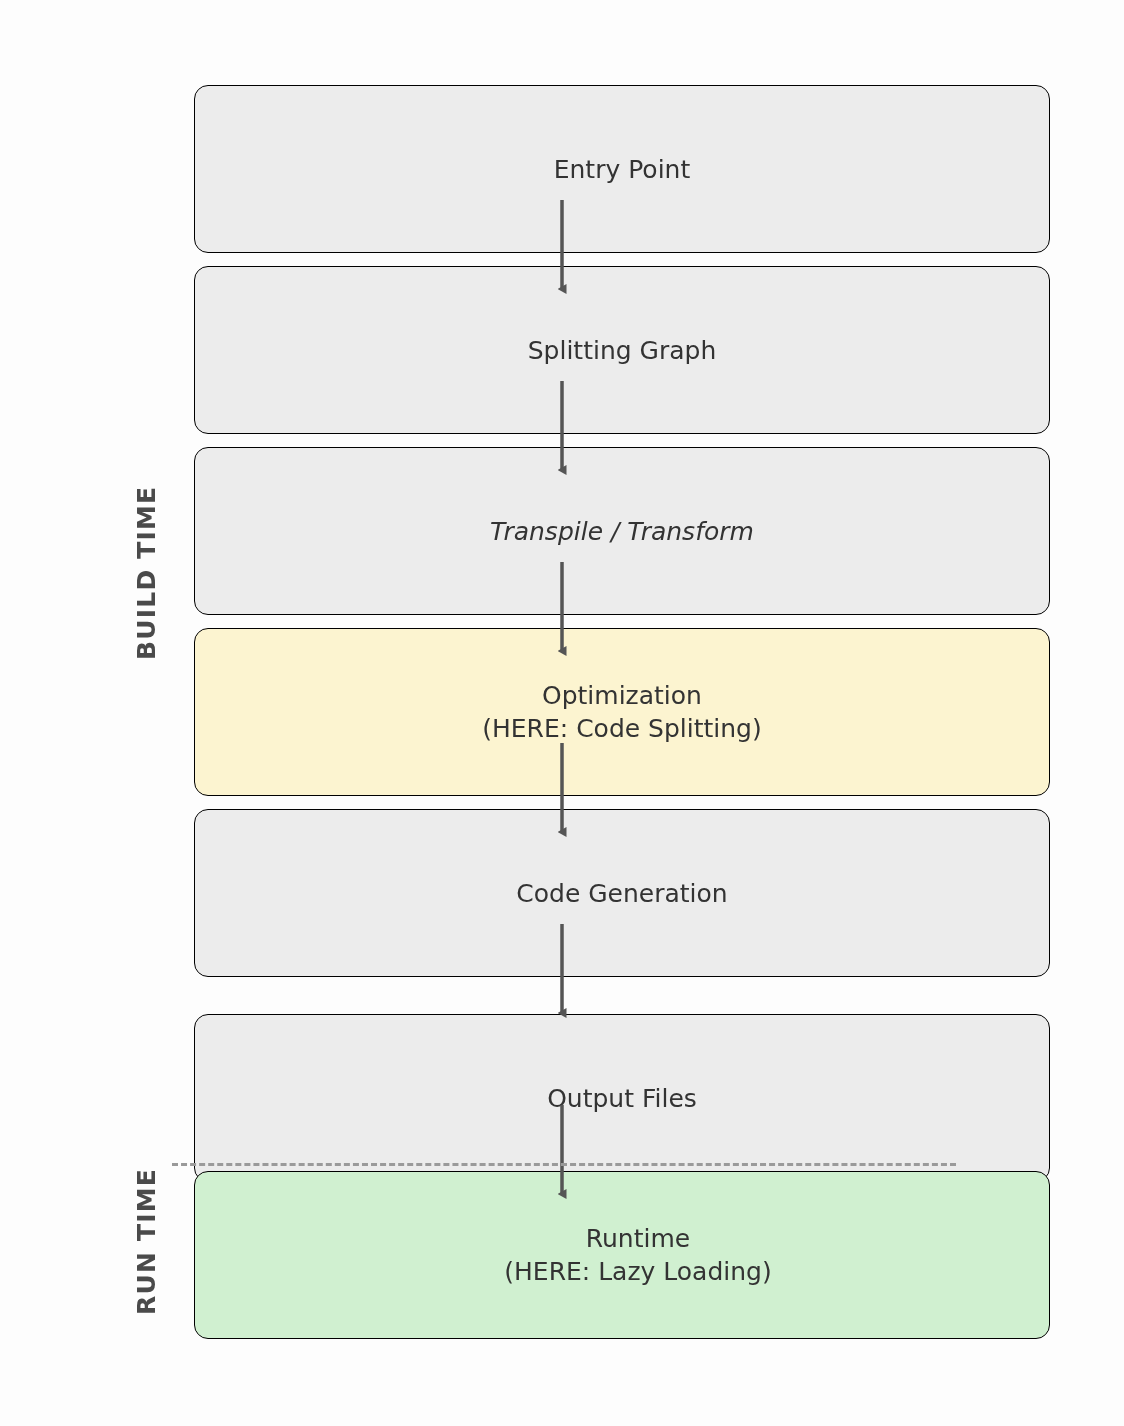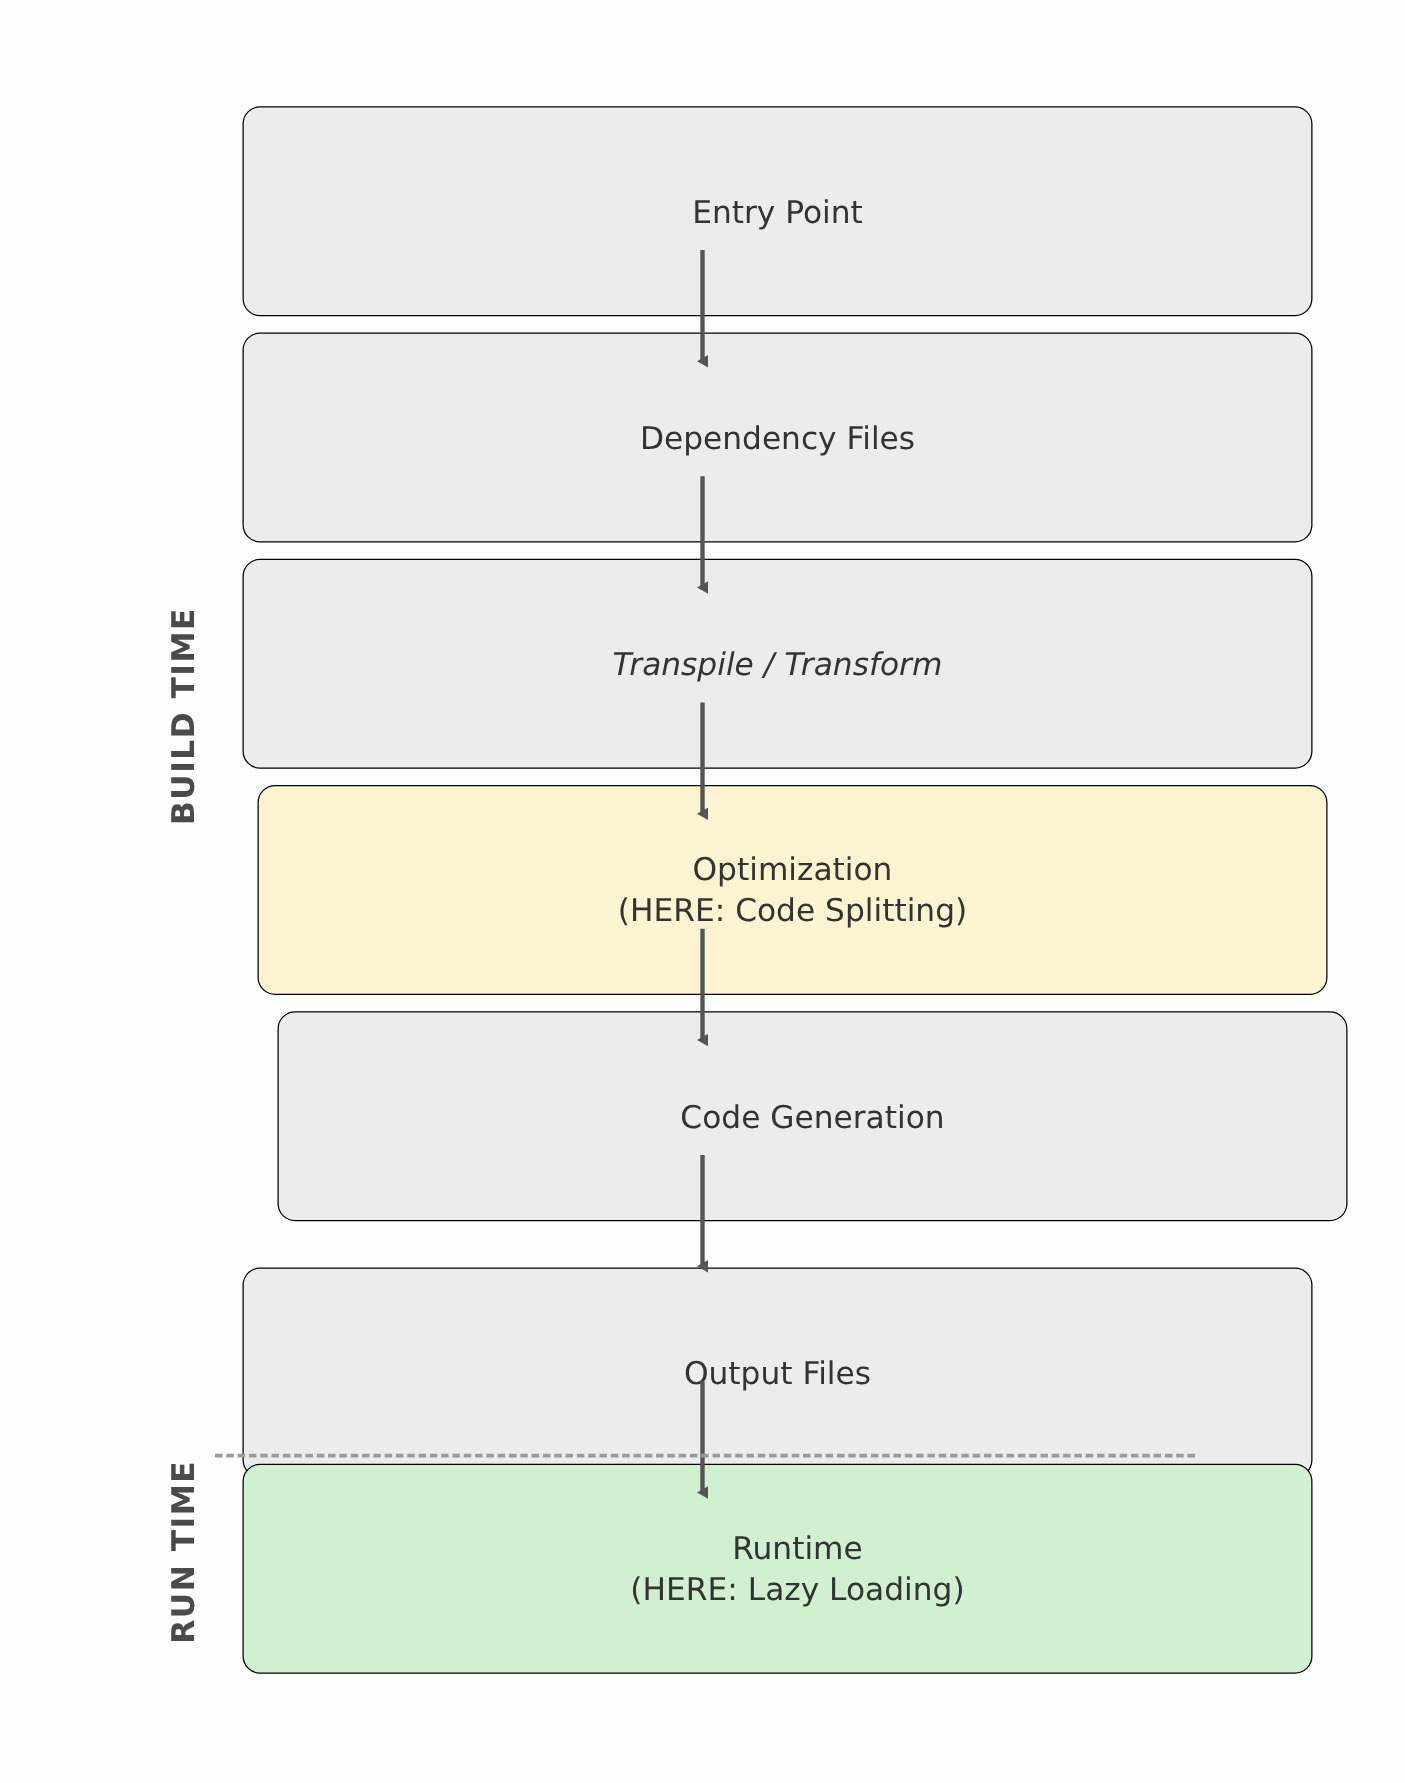--- a/index.html
+++ b/index.html
@@ -55,21 +55,21 @@
     justify-content: center;
     z-index: 2;
   }
   .node .node-label {
     font-size: 25px;
     color: #333333;
     text-align: center;
     line-height: 1.32;
     white-space: pre-line;
   }
-  .node.accent-yellow { background: #fcf4d0; margin-left: 12px; }
+  .node.accent-yellow { background: #fcf4d0; }
   .node.accent-green  { background: #d0f0d0; }
 
   
   #connectors {
     position: absolute;
     inset: 0;
     z-index: 3;
     pointer-events: none;
   }
 
@@ -92,33 +92,33 @@
   <div class="phase-label" id="phase-build">BUILD TIME</div>
   <div class="phase-label" id="phase-run">RUN TIME</div>
 
   <div id="phase-divider"></div>
 
   <div class="node" id="node-entry-point" style="top:85px;height:168px;">
     <span class="node-label">Entry Point</span>
   </div>
 
   <div class="node" id="node-dependency-graph" style="top:266px;height:168px;">
-    <span class="node-label">Dependency Files</span>
+    <span class="node-label">Splitting Graph</span>
   </div>
 
   <div class="node" id="node-transpile" style="top:447px;height:168px;font-style:italic;">
     <span class="node-label">Transpile / Transform</span>
   </div>
 
   <div class="node accent-yellow" id="node-optimization" style="top:628px;height:168px;">
     <span class="node-label">Optimization
 (HERE: Code Splitting)</span>
   </div>
 
-  <div class="node" id="node-code-generation" style="top:809px;height:168px;margin-left:28px;">
+  <div class="node" id="node-code-generation" style="top:809px;height:168px;">
     <span class="node-label">Code Generation</span>
   </div>
 
   <div class="node" id="node-output-files" style="top:990px;height:168px;margin-top:24px;">
     <span class="node-label">Output Files</span>
   </div>
 
   <div class="node accent-green" id="node-runtime" style="top:1171px;height:168px;padding-left:32px;">
     <span class="node-label">Runtime
 (HERE: Lazy Loading)</span>

